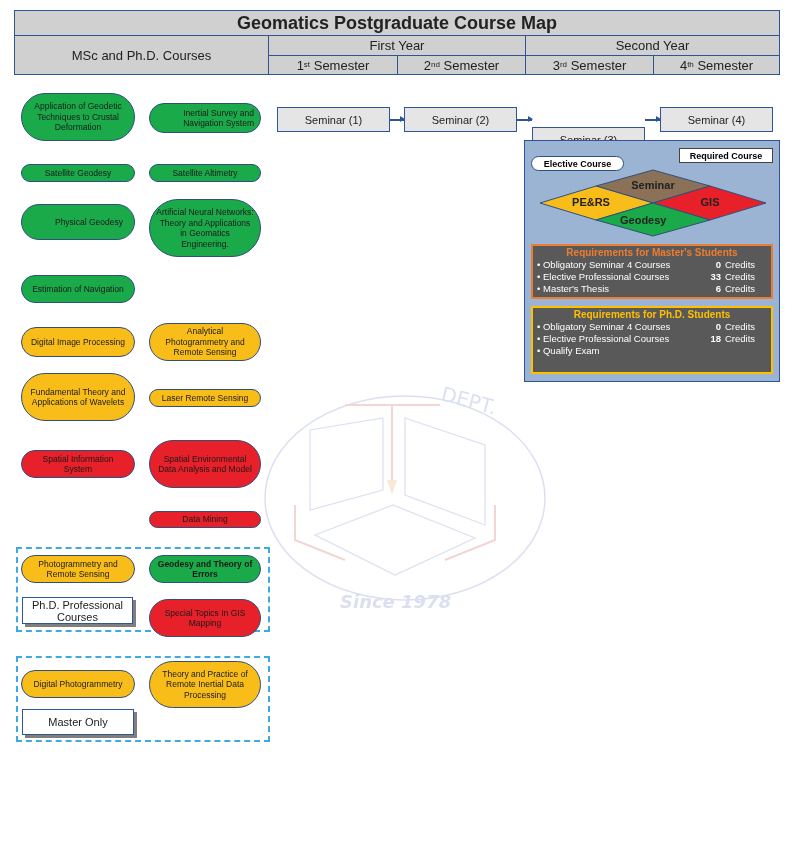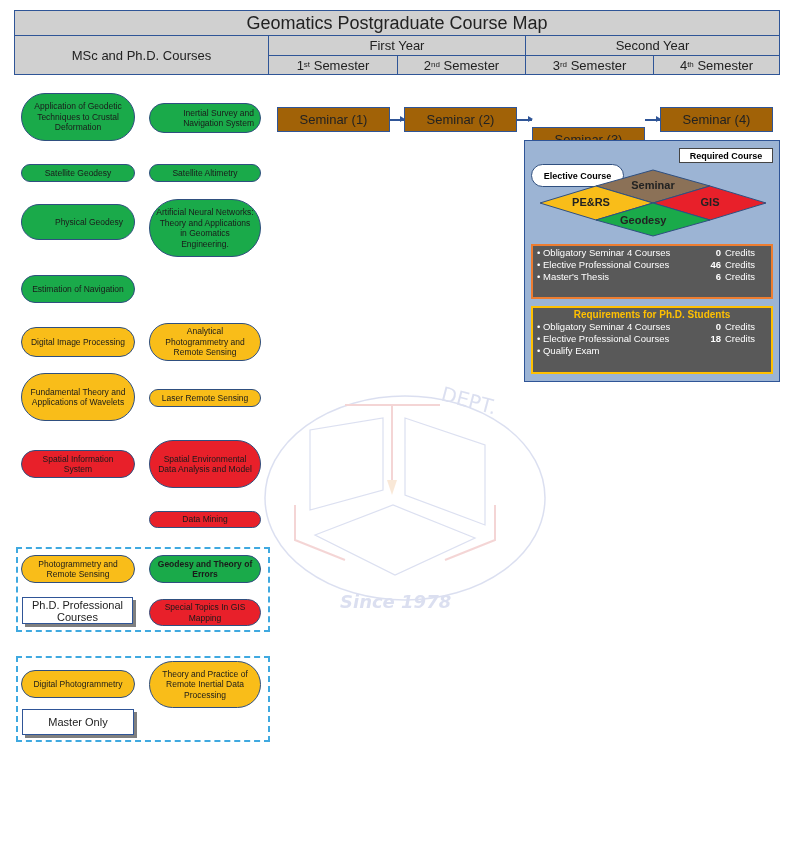--- a/index.html
+++ b/index.html
@@ -2,38 +2,38 @@
 <html><head>
 <meta charset="utf-8">
 <style>
   html, body { margin:0; padding:0; background:#ffffff; }
   body { width:800px; height:849px; position:relative; overflow:hidden;
          font-family:"Liberation Sans", "DejaVu Sans", sans-serif; color:#000; }
   .abs { position:absolute; box-sizing:border-box; }
 
   
   .hdr { background:#d0d0d0; border:1.5px solid #2f5597; display:flex; align-items:center; justify-content:center; color:#222; }
-  .hdr-title { font-weight:normal; font-size:18px; }
+  .hdr-title { font-weight:bold; font-size:18px; }
   .hdr-cell { font-size:13px; }
   sup { font-size:8px; vertical-align:super; line-height:0; }
 
   
   .pill { border:1.5px solid #2f4f7f; border-radius:999px; display:flex; align-items:center; justify-content:center;
           text-align:center; font-size:8.5px; line-height:10.5px; padding:2px 6px; color:#1a1a1a; }
   .green { background:#1aaa4a; }
   .yellow { background:#f9bd19; }
   .red { background:#e8202a; }
 
   .rect-label { background:#fff; border:1.5px solid #2f5597; box-shadow:3px 3px 0 #7f7f7f; display:flex; align-items:center;
                 justify-content:center; text-align:center; font-size:11px; line-height:12px; color:#222; }
 
   .dashed { border:2px dashed #3fa9e0; }
 
   
-  .seminar { background:#a16207; border:1.5px solid #2f5597; display:flex; align-items:center; justify-content:center; font-size:13px; color:#222; }
+  .seminar { background:#e5e5e5; border:1.5px solid #2f5597; display:flex; align-items:center; justify-content:center; font-size:11px; color:#222; }
   .arrow { height:1.5px; background:#2f5597; }
   .arrow::after { content:""; position:absolute; right:-1px; top:-3px; border-left:5px solid #2f5597; border-top:3.5px solid transparent; border-bottom:3.5px solid transparent; }
 
   
   .legend { background:#9cb4d4; border:1.5px solid #2f5597; }
   .leg-elective { background:#fff; border:1.5px solid #2f4f7f; border-radius:999px; font-weight:bold; font-size:9px; display:flex; align-items:center; justify-content:center; }
   .leg-required { background:#fff; border:1px solid #444; font-weight:bold; font-size:9px; display:flex; align-items:center; justify-content:center; }
   .req { background:#595959; color:#fff; font-size:9.5px; line-height:12px; padding:1px 4px; }
   .req-master { border:2px solid #ed7d31; }
   .req-phd { border:2px solid #ffc000; }
@@ -95,58 +95,59 @@
 <div class="abs pill yellow" style="left:149px;top:389px;width:112px;height:18px;border-radius:9px;">Laser Remote Sensing</div>
 
 <div class="abs pill red" style="left:21px;top:450px;width:114px;height:28px;">Spatial Information System</div>
 <div class="abs pill red" style="left:149px;top:440px;width:112px;height:48px;">Spatial Environmental Data Analysis and Model</div>
 <div class="abs pill red" style="left:149px;top:511px;width:112px;height:17px;">Data Mining</div>
 
 <div class="abs dashed" style="left:16px;top:547px;width:254px;height:85px;"></div>
 <div class="abs pill yellow" style="left:21px;top:555px;width:114px;height:28px;">Photogrammetry and Remote Sensing</div>
 <div class="abs pill green" style="left:149px;top:555px;width:112px;height:28px;font-weight:bold;">Geodesy and Theory of Errors</div>
 <div class="abs rect-label" style="left:22px;top:597px;width:111px;height:27px;">Ph.D. Professional Courses</div>
-<div class="abs pill red" style="left:149px;top:599px;width:112px;height:27px;">Special Topics In GIS Mapping</div>
+<div class="abs pill red" style="left:149px;top:599px;width:112px;height:38px;">Special Topics In GIS Mapping</div>
 
 <div class="abs dashed" style="left:16px;top:656px;width:254px;height:86px;"></div>
 <div class="abs pill yellow" style="left:21px;top:670px;width:114px;height:28px;">Digital Photogrammetry</div>
 <div class="abs pill yellow" style="left:149px;top:661px;width:112px;height:47px;">Theory and Practice of Remote Inertial Data Processing</div>
 <div class="abs rect-label" style="left:22px;top:709px;width:112px;height:26px;">Master Only</div>
 
 <div class="abs seminar" style="left:277px;top:107px;width:113px;height:25px;">Seminar (1)</div>
 <div class="abs arrow" style="left:390px;top:119px;width:14px;"></div>
 <div class="abs seminar" style="left:404px;top:107px;width:113px;height:25px;">Seminar (2)</div>
 <div class="abs arrow" style="left:517px;top:119px;width:15px;"></div>
 <div class="abs seminar" style="left:532px;top:107px;width:113px;height:25px;margin-top:20px;">Seminar (3)</div>
 <div class="abs arrow" style="left:645px;top:119px;width:15px;"></div>
 <div class="abs seminar" style="left:660px;top:107px;width:113px;height:25px;">Seminar (4)</div>
 
 <div class="abs legend" style="left:524px;top:140px;width:256px;height:242px;"></div>
-<div class="abs leg-elective" style="left:531px;top:164px;width:93px;height:23px;">Elective Course</div>
+<div class="abs leg-elective" style="left:531px;top:156px;width:93px;height:15px;">Elective Course</div>
 <div class="abs leg-required" style="left:679px;top:148px;width:94px;height:15px;">Required Course</div>
 
 <svg class="abs" style="left:538px;top:168px;" width="230" height="70" viewBox="0 0 230 70">
   <polygon points="115,2 172,18 115,35 58,18" fill="#8b7157" stroke="#2f4f7f" stroke-width="1"></polygon>
   <polygon points="58,18 115,35 58,52 2,35" fill="#f9bd19" stroke="#2f4f7f" stroke-width="1"></polygon>
   <polygon points="172,18 228,35 172,52 115,35" fill="#e8202a" stroke="#2f4f7f" stroke-width="1"></polygon>
   <polygon points="115,35 172,52 115,68 58,52" fill="#1aaa4a" stroke="#2f4f7f" stroke-width="1"></polygon>
 </svg>
 <div class="abs" style="left:620px;top:179px;width:66px;text-align:center;font-weight:bold;font-size:11px;color:#222;">Seminar</div>
 <div class="abs" style="left:566px;top:196px;width:50px;text-align:center;font-weight:bold;font-size:11px;color:#222;">PE&amp;RS</div>
 <div class="abs" style="left:690px;top:196px;width:40px;text-align:center;font-weight:bold;font-size:11px;color:#222;">GIS</div>
 <div class="abs" style="left:620px;top:214px;width:66px;font-weight:bold;font-size:11px;color:#222;">Geodesy</div>
 
 <div class="abs req req-master" style="left:531px;top:244px;width:242px;height:55px;">
+  <h4>Requirements for Master's Students</h4>
   <div class="req-row">
       <span class="name">Obligatory Seminar 4 Courses</span>
       <span class="cred"><span class="num">0</span><span>Credits</span></span>
     </div>
   <div class="req-row">
       <span class="name">Elective Professional Courses</span>
-      <span class="cred"><span class="num">46</span><span>Credits</span></span>
+      <span class="cred"><span class="num">33</span><span>Credits</span></span>
     </div>
   <div class="req-row">
       <span class="name">Master's Thesis</span>
       <span class="cred"><span class="num">6</span><span>Credits</span></span>
     </div>
 </div>
 
 <div class="abs req req-phd" style="left:531px;top:306px;width:242px;height:68px;">
   <h4>Requirements for Ph.D. Students</h4>
   <div class="req-row">

